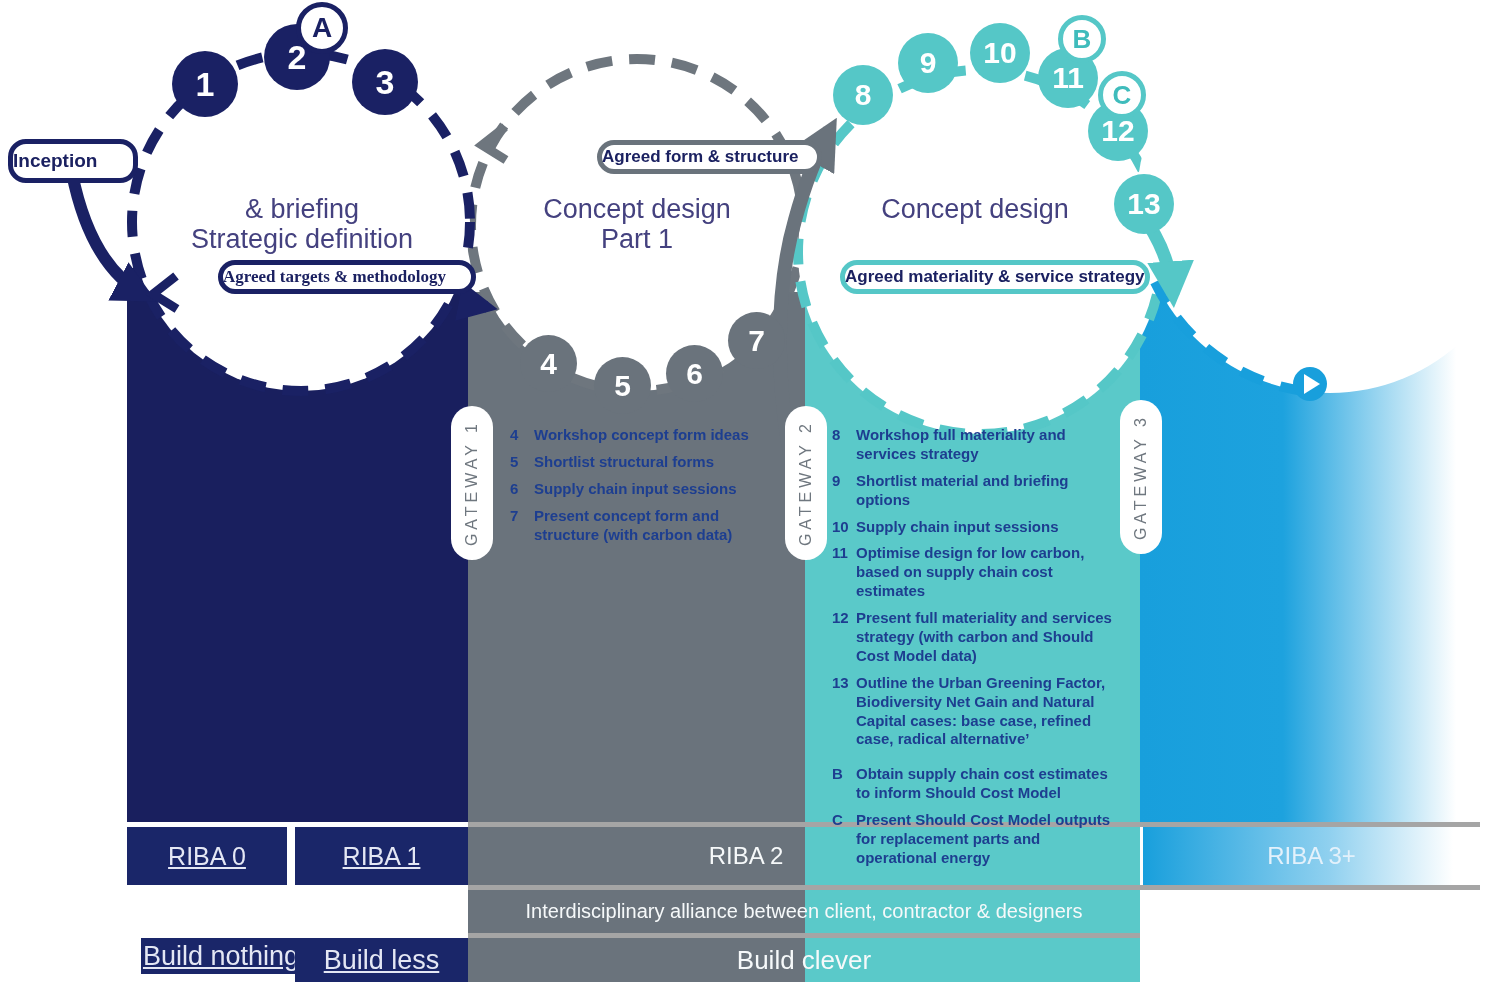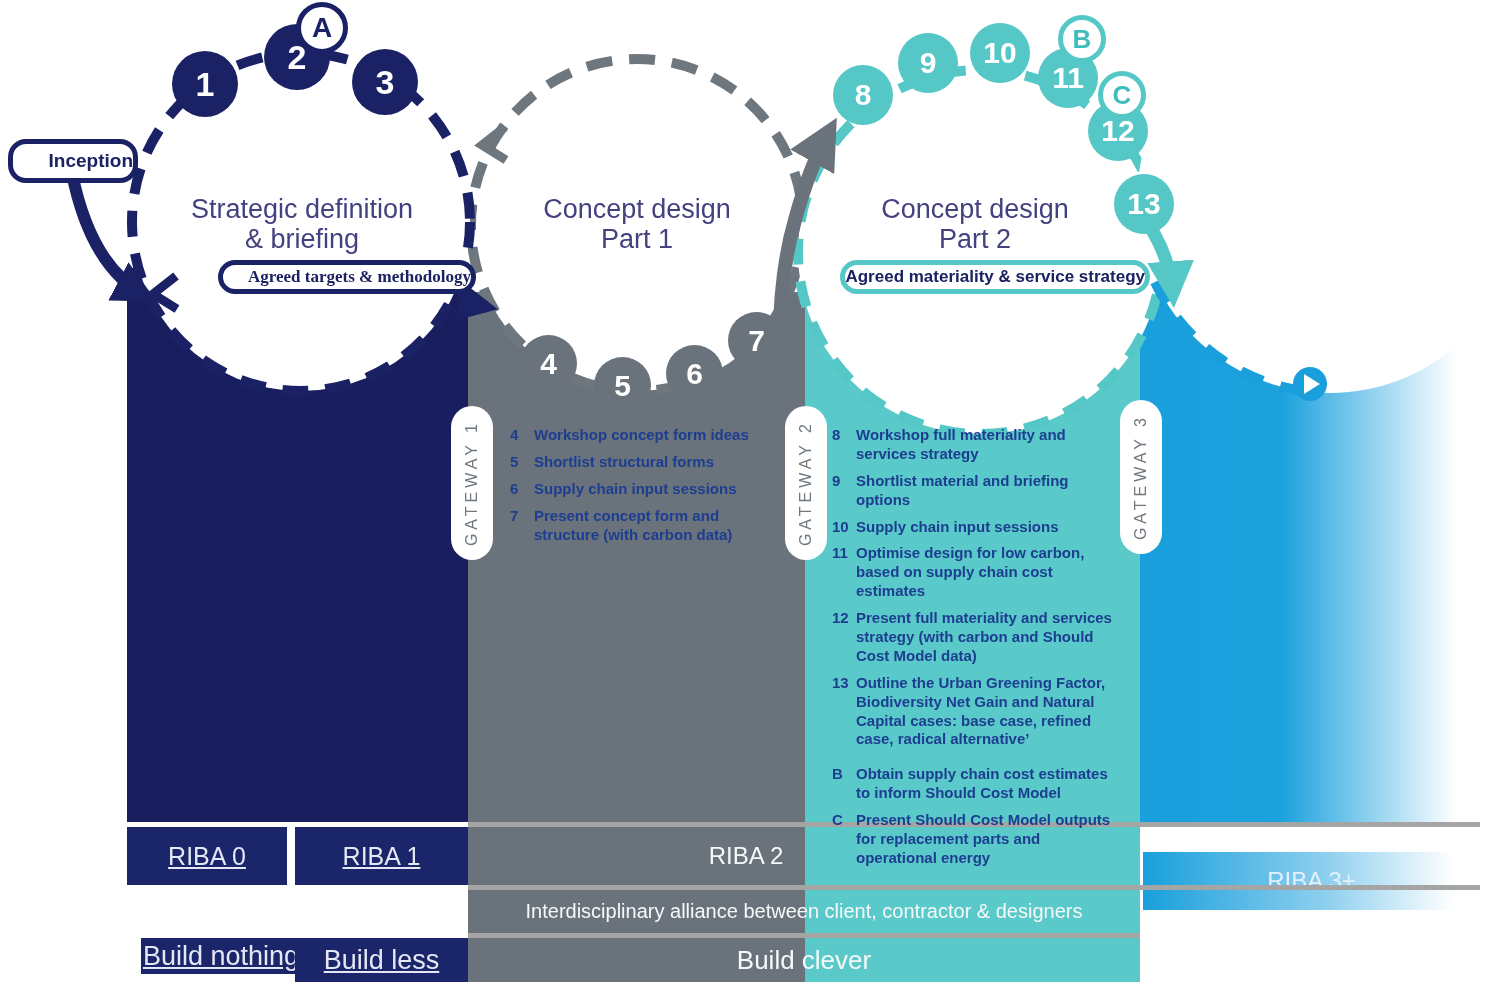--- a/index.html
+++ b/index.html
@@ -8,21 +8,21 @@
   .col{position:absolute;}
   .svglayer{position:absolute;left:0;top:0;pointer-events:none;}
   .bump{position:absolute;border-radius:50%;color:#fff;font-weight:700;
         display:flex;align-items:center;justify-content:center;z-index:6;}
   .bump.navy{background:#1a2164;}
   .bump.gray{background:#6a737c;}
   .bump.teal{background:#55c7c7;}
   .bump.outline-navy{background:#fff;border:5px solid #1a2164;color:#1a2164;}
   .bump.outline-teal{background:#fff;border:5px solid #55c7c7;color:#3fbcbc;}
   .pill{position:absolute;background:#fff;border-radius:20px;display:flex;
-        align-items:center;justify-content:flex-end;font-weight:700;color:#1b2161;
+        align-items:center;justify-content:flex-start;font-weight:700;color:#1b2161;
         font-size:17px;z-index:7;white-space:nowrap;}
   .pill.navy{border:5px solid #1a2164;}
   .pill.gray{border:5px solid #6a737c;}
   .pill.teal{border:5px solid #55c7c7;}
   .title{position:absolute;text-align:center;color:#44417f;font-size:27px;
          line-height:1.12;z-index:7;font-weight:400;}
   .gateway{position:absolute;width:42px;height:154px;background:#fff;border-radius:22px;
            display:flex;align-items:center;justify-content:center;z-index:8;}
   .gateway span{writing-mode:vertical-rl;transform:rotate(180deg);color:#6f777f;
                 letter-spacing:4px;font-size:16px;font-weight:400;}
@@ -78,34 +78,36 @@
 
     <circle cx="1310" cy="384" r="17" fill="#189fdc"></circle>
     <path d="M 1304 374 L 1320 384 L 1304 394 z" fill="#ffffff"></path>
   </svg>
 
   <div class="pill navy" style="left:8px;top:139px;width:120px;height:34px;border-radius:18px;font-size:19px;">
     <span>Inception</span>
   </div>
 
   <div class="title" style="left:152px;top:194px;width:300px;">
+    <div>&amp; briefing</div>
     <div>Strategic definition</div>
-    <div>&amp; briefing</div>
   </div>
   <div class="title" style="left:487px;top:194px;width:300px;">
     <div>Concept design</div>
     <div>Part 1</div>
   </div>
   <div class="title" style="left:825px;top:194px;width:300px;">
     <div>Concept design</div>
-    <div>Part 2</div>
   </div>
 
   <div class="pill navy" style="left:218px;top:260px;width:248px;height:24px;font-family:Liberation Serif, serif;">
     <span>Agreed targets &amp; methodology</span>
+  </div>
+  <div class="pill gray" style="left:597px;top:140px;width:215px;height:24px;">
+    <span>Agreed form &amp; structure</span>
   </div>
   <div class="pill teal" style="left:840px;top:260px;width:300px;height:24px;">
     <span>Agreed materiality &amp; service strategy</span>
   </div>
 
   <div class="bump navy" style="left:172px;top:51px;width:66px;height:66px;font-size:34px;">
       <span>1</span>
     </div>
   <div class="bump navy" style="left:264px;top:24px;width:66px;height:66px;font-size:34px;">
       <span>2</span>
@@ -241,17 +243,17 @@
     <span>RIBA 2</span>
     </div>
   <div class="fband" style="left:468px;top:890px;width:672px;height:43px;font-size:20px;">
     <span>Interdisciplinary alliance between client, contractor &amp; designers</span>
     </div>
   <div class="fband" style="left:468px;top:938px;width:672px;height:44px;font-size:26px;">
     <span>Build clever</span>
     </div>
 
   <div class="fband" style="left:1143px;top:827px;width:337px;height:58px;font-size:24px;color:#e3f1fb;
-              background:linear-gradient(90deg,#189fdc 0%,#8fd0ef 55%,#ffffff 92%);margin-top:25px;">
+              background:linear-gradient(90deg,#189fdc 0%,#8fd0ef 55%,#ffffff 92%);">
     <span>RIBA 3+</span>
     </div>
 
 </div>
 
 </body></html>

